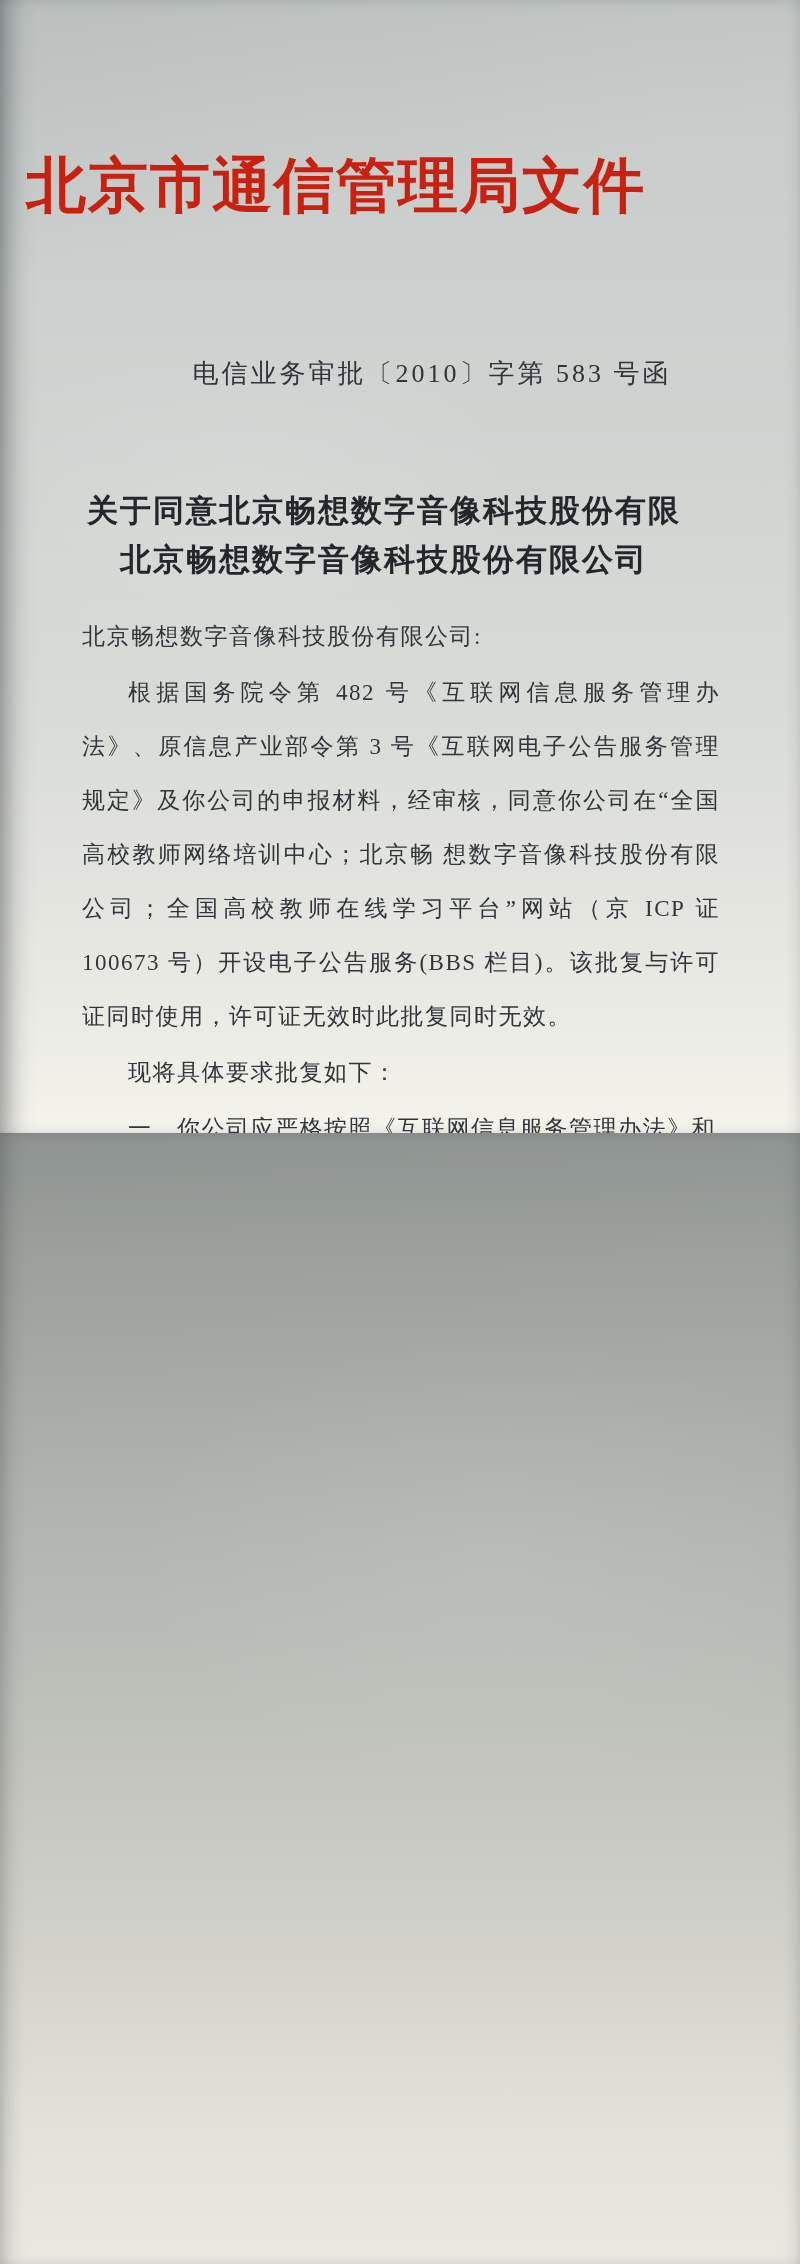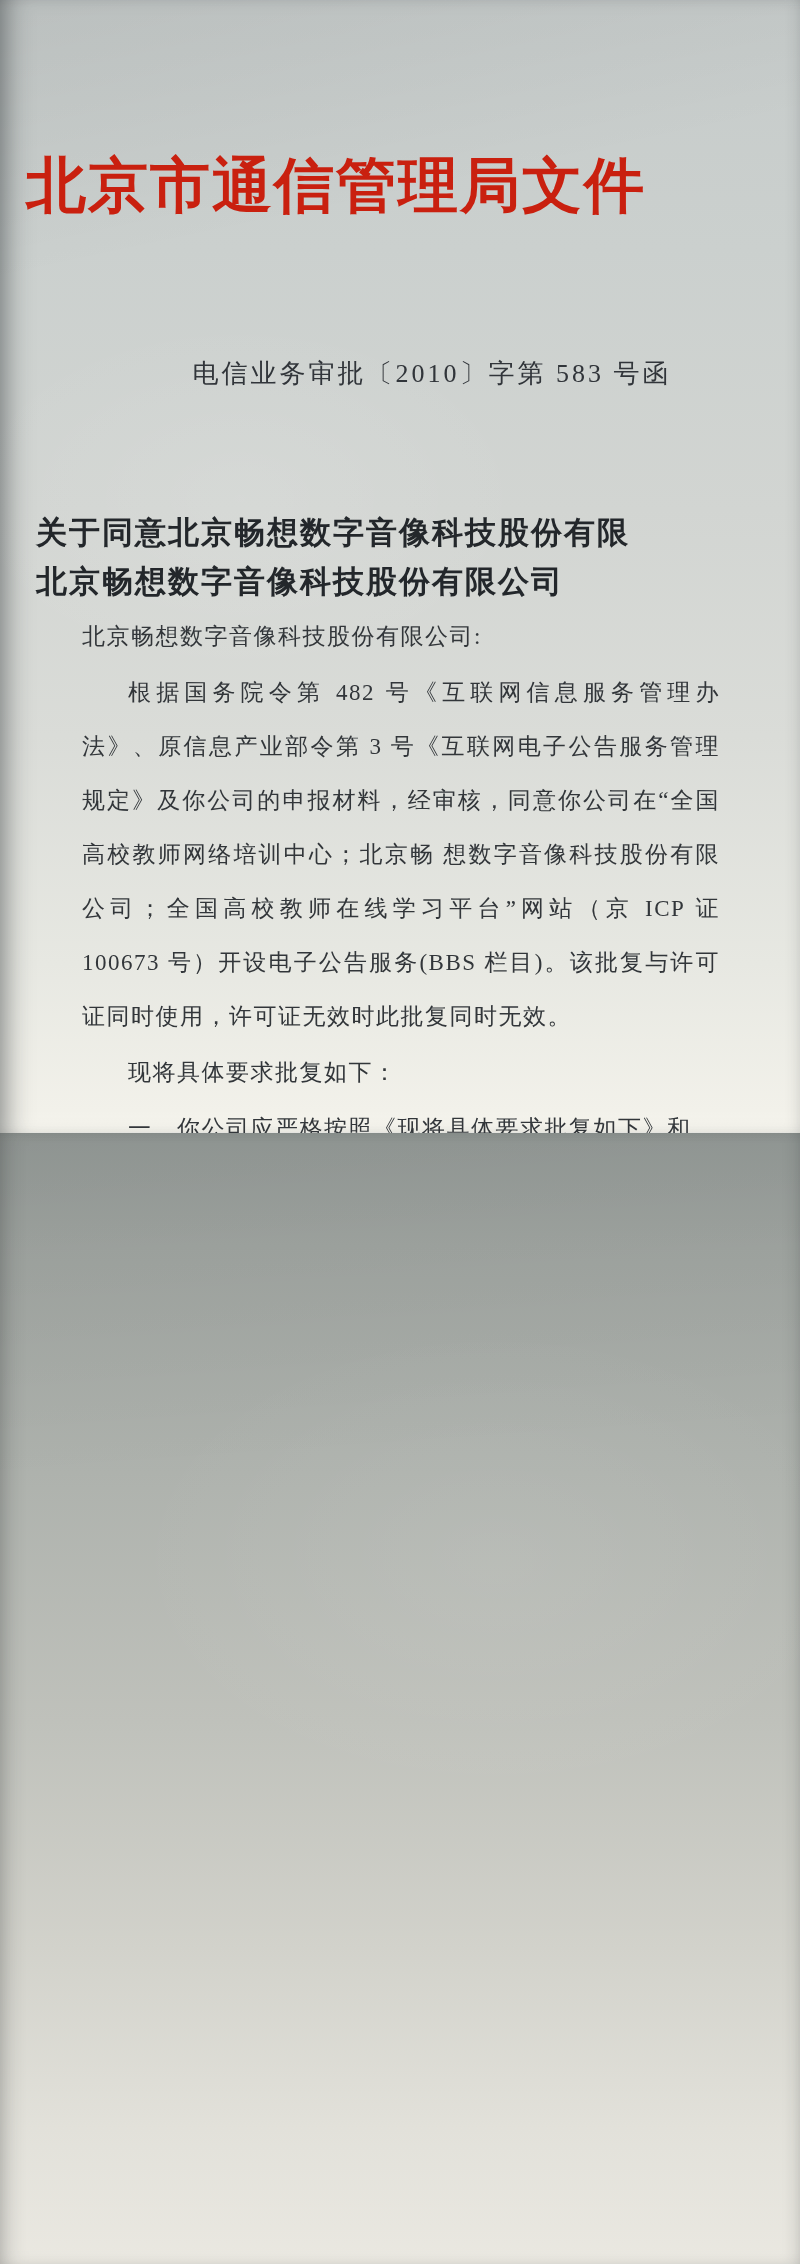--- a/index.html
+++ b/index.html
@@ -27,22 +27,22 @@
   }
   .doc-header{
     position:absolute;top:146px;left:0;width:672px;text-align:center;
     font-size:60px;font-weight:bold;letter-spacing:2px;white-space:nowrap;
   }
   .doc-number{
     position:absolute;top:356px;left:0;width:800px;text-align:center;
     font-size:26px;letter-spacing:3px;color:#31353a;padding-left:32px;
   }
   .doc-title{
-    position:absolute;top:486px;left:36px;width:720px;
-    font-size:31px;font-weight:bold;line-height:49px;letter-spacing:2px;color:#23272b;margin-top:22px;
+    position:absolute;top:486px;left:24px;width:720px;text-align:center;
+    font-size:31px;font-weight:bold;line-height:49px;letter-spacing:2px;color:#23272b;
   }
   .body-text{
     position:absolute;font-size:23px;color:#32363a;text-align:justify;
     letter-spacing:1.5px;
   }
   #body1{left:80px;top:608px;width:642px;line-height:54px;}
   .body-text p{margin:2px;}
   .body-text p.indent{text-indent:2em;}
 </style>
 </head>
@@ -55,21 +55,21 @@
 
   <div class="doc-title">
     <div>关于同意北京畅想数字音像科技股份有限</div>
     <div>北京畅想数字音像科技股份有限公司</div>
   </div>
 
   <div class="body-text" id="body1">
     <p>北京畅想数字音像科技股份有限公司:</p>
     <p class="indent">根据国务院令第 482 号《互联网信息服务管理办法》、原信息产业部令第 3 号《互联网电子公告服务管理规定》及你公司的申报材料，经审核，同意你公司在“全国高校教师网络培训中心；北京畅 想数字音像科技股份有限公司；全国高校教师在线学习平台”网站（京 ICP 证 100673 号）开设电子公告服务(BBS 栏目)。该批复与许可证同时使用，许可证无效时此批复同时无效。</p>
     <p class="indent">现将具体要求批复如下：</p>
-    <p class="indent">一、你公司应严格按照《现将具体要求批复如下》和</p>
+    <p class="indent">一、你公司应严格按照《互联网信息服务管理办法》和</p>
   </div>
 </div>
 
 <div class="page" id="page2">
   
 
   
 
   
 

